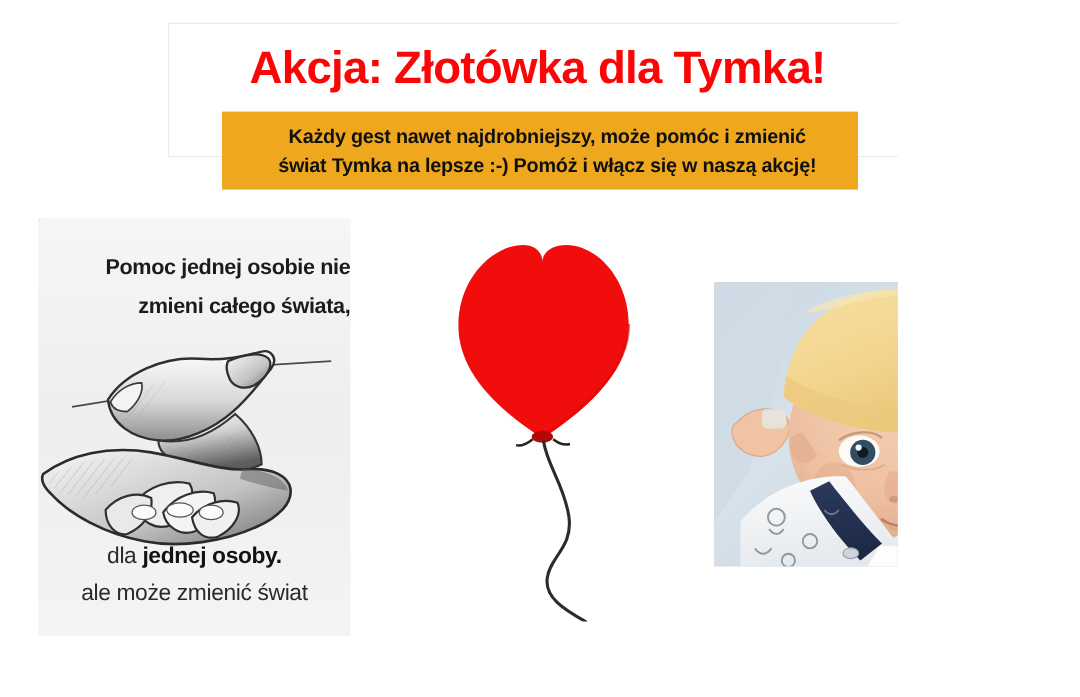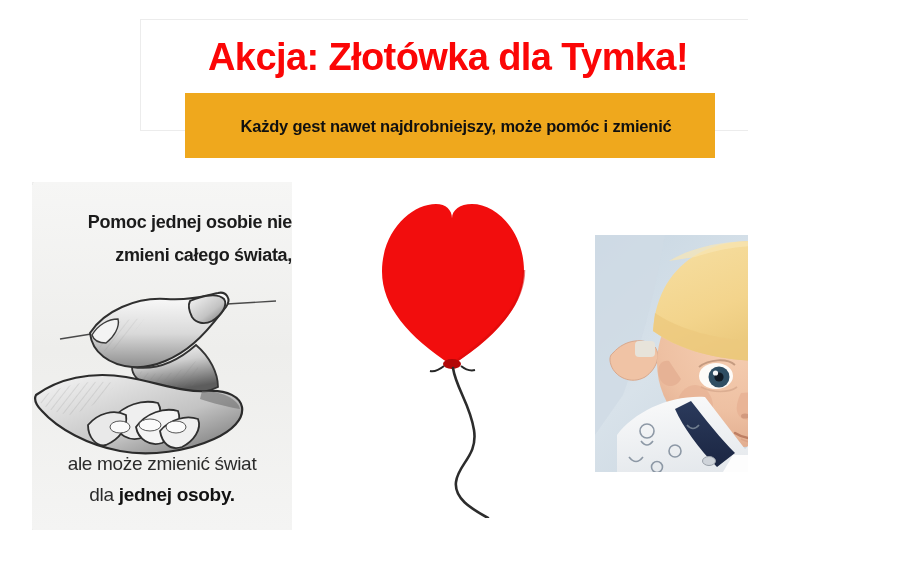--- a/index.html
+++ b/index.html
@@ -152,20 +152,21 @@
 <body>
 
 <div id="poster">
 
   <div class="header-card"></div>
 
   <div class="title">Akcja: Złotówka dla Tymka!</div>
 
   <div class="subtitle-banner">
     <div class="subtitle-line">Każdy gest nawet najdrobniejszy, może pomóc i zmienić</div>
+    <div class="subtitle-line">świat Tymka na lepsze :-) Pomóż i włącz się w naszą akcję!</div>
   </div>
 
   <div class="quote-card">
     <div class="paper-noise"></div>
 
     <div class="quote-top">
       <div>Pomoc jednej osobie nie</div>
       <div>zmieni całego świata,</div>
     </div>
 
@@ -227,24 +228,24 @@
 
         <ellipse cx="88" cy="140" rx="10" ry="6" fill="#fbfbfb" stroke="#555" stroke-width="1"></ellipse>
         <ellipse cx="118" cy="138" rx="11" ry="6" fill="#fbfbfb" stroke="#555" stroke-width="1"></ellipse>
         <ellipse cx="144" cy="140" rx="10" ry="6" fill="#fbfbfb" stroke="#555" stroke-width="1"></ellipse>
 
         <path d="M170 104 C190 104 206 112 208 122 C196 120 180 116 168 112 Z" fill="#6a6a6a" opacity="0.55"></path>
       </svg>
     </div>
 
     <div class="quote-bottom">
-      <div>ale może zmienić świat</div>
       <div>
         <span>dla </span><span class="strong">jednej osoby.</span>
       </div>
+      <div>ale może zmienić świat</div>
     </div>
   </div>
 
   <div class="balloon">
     <svg width="150" height="320" viewBox="0 0 150 320" xmlns="http://www.w3.org/2000/svg">
 
       <path d="M74 162
                C 30 134, 4 104, 4 70
                C 4 30, 34 4, 58 4
                C 68 4, 74 10, 74 18

